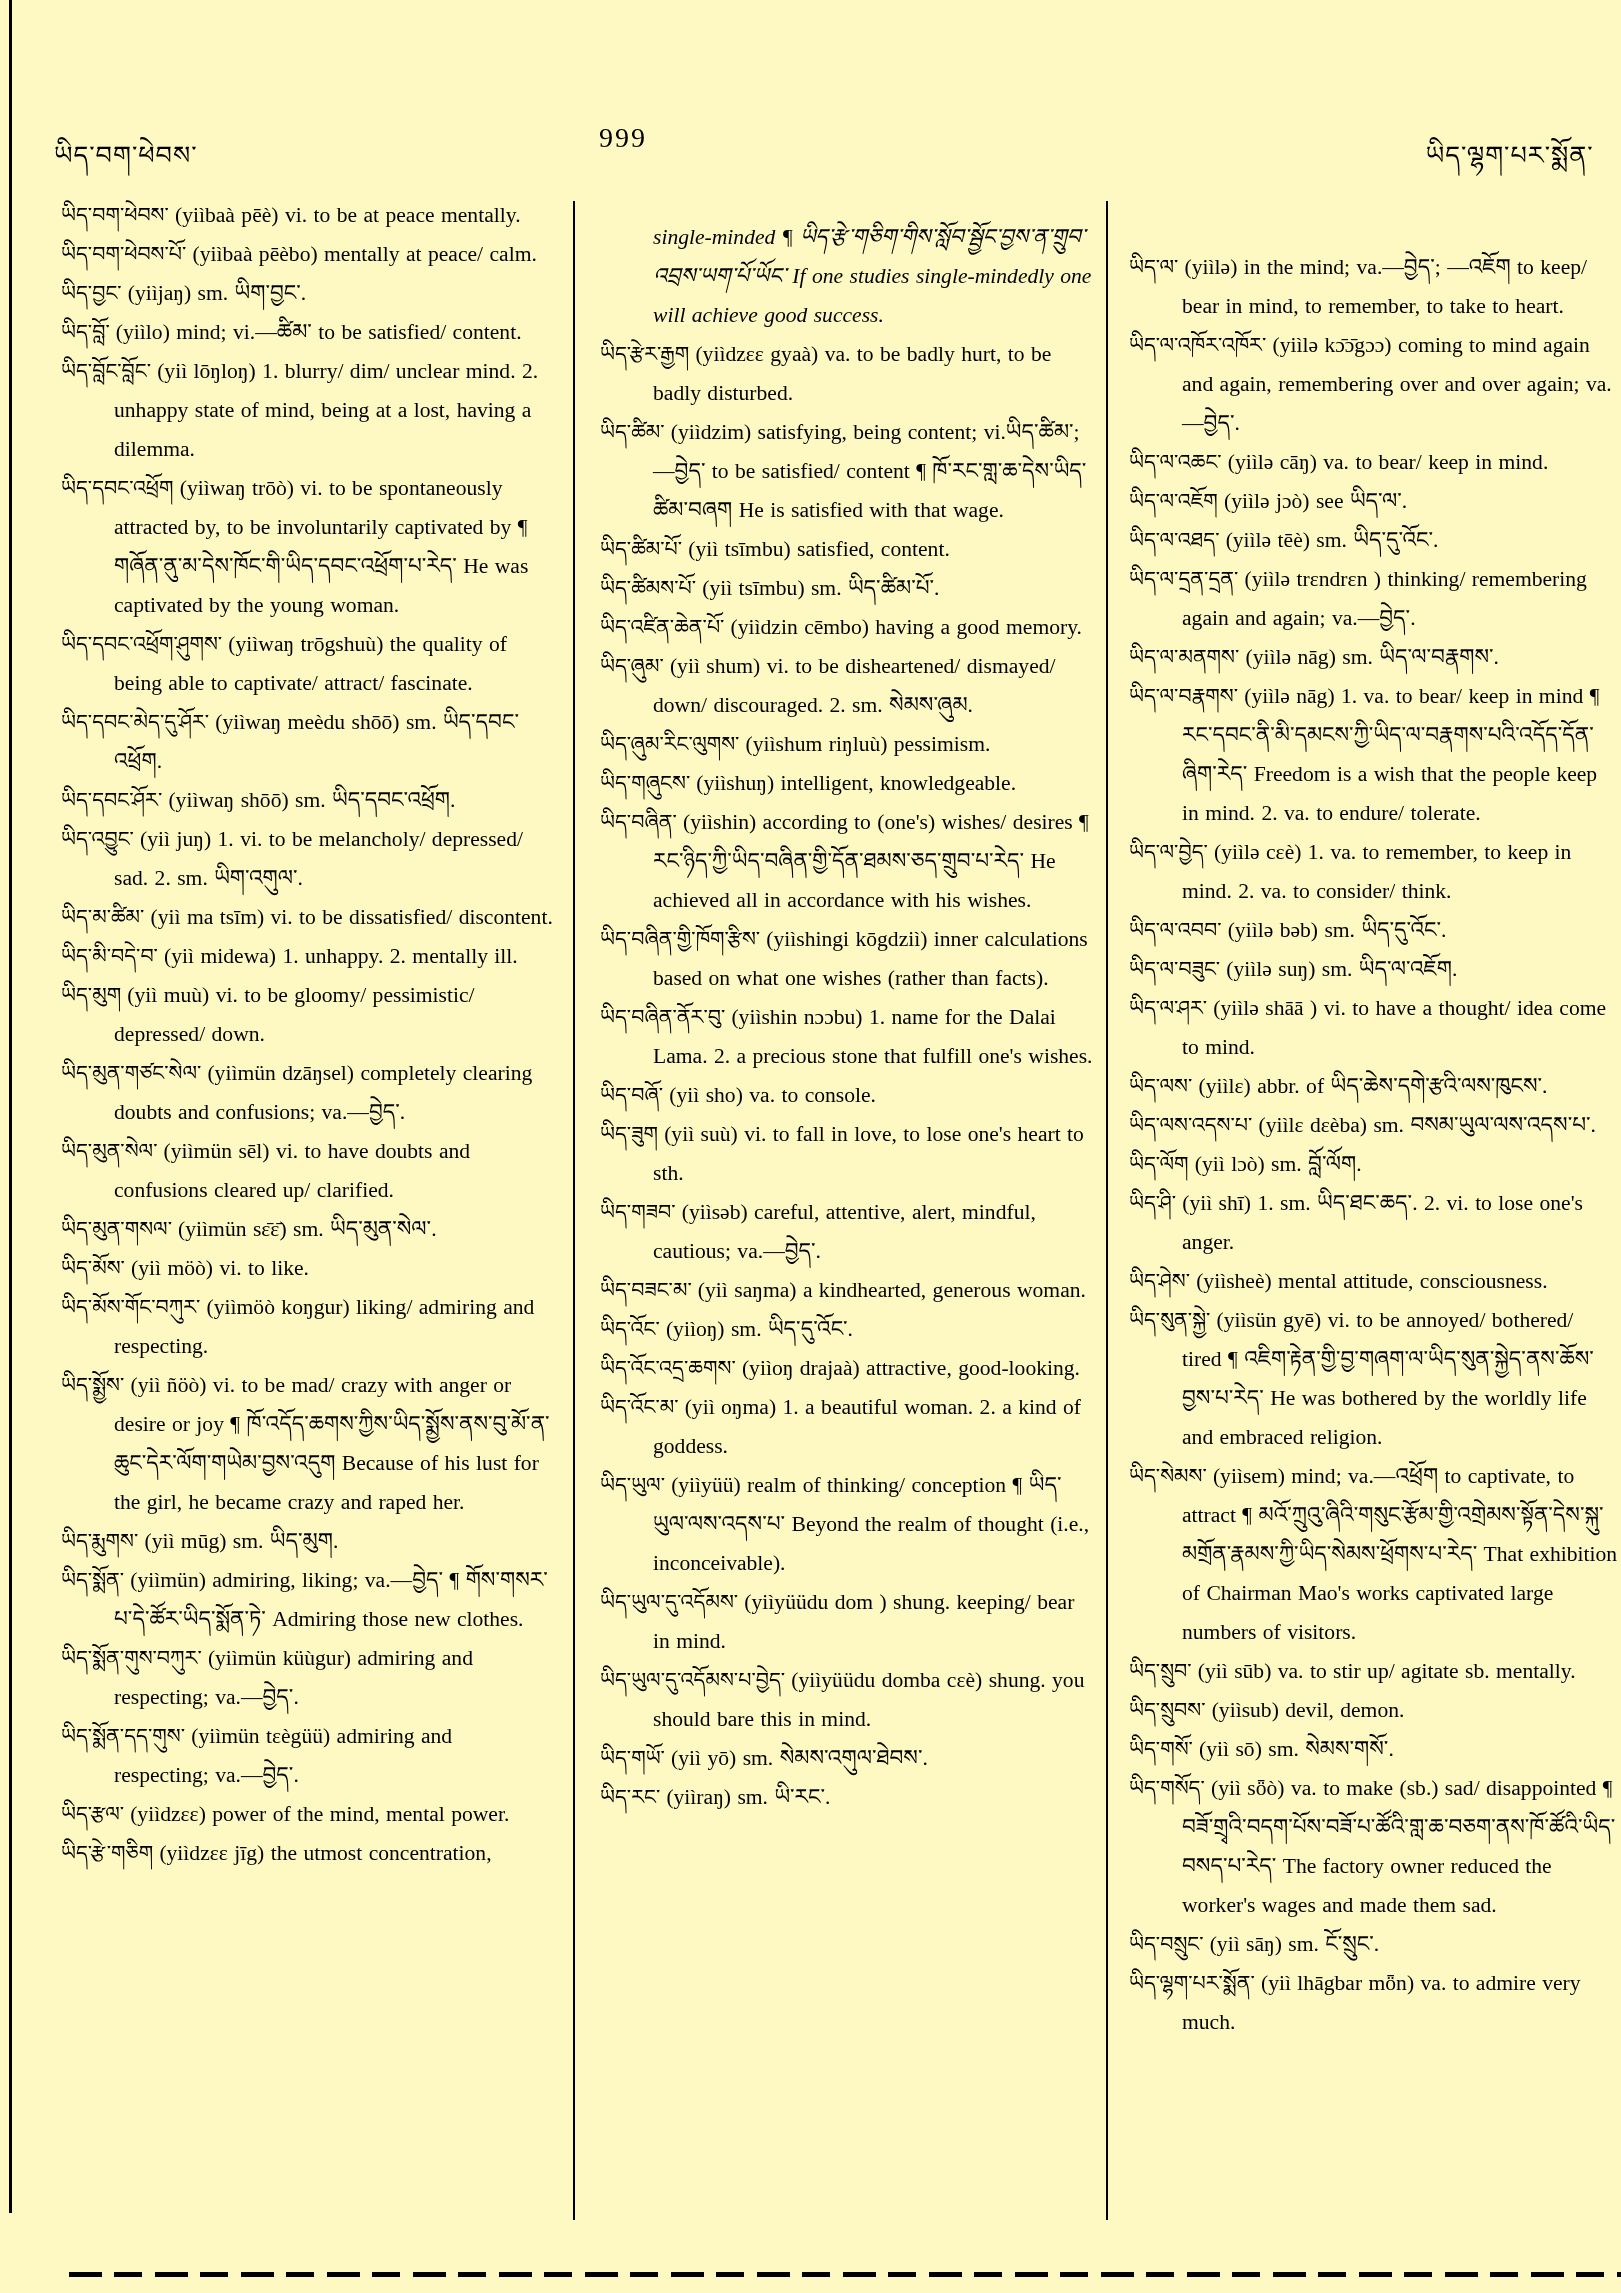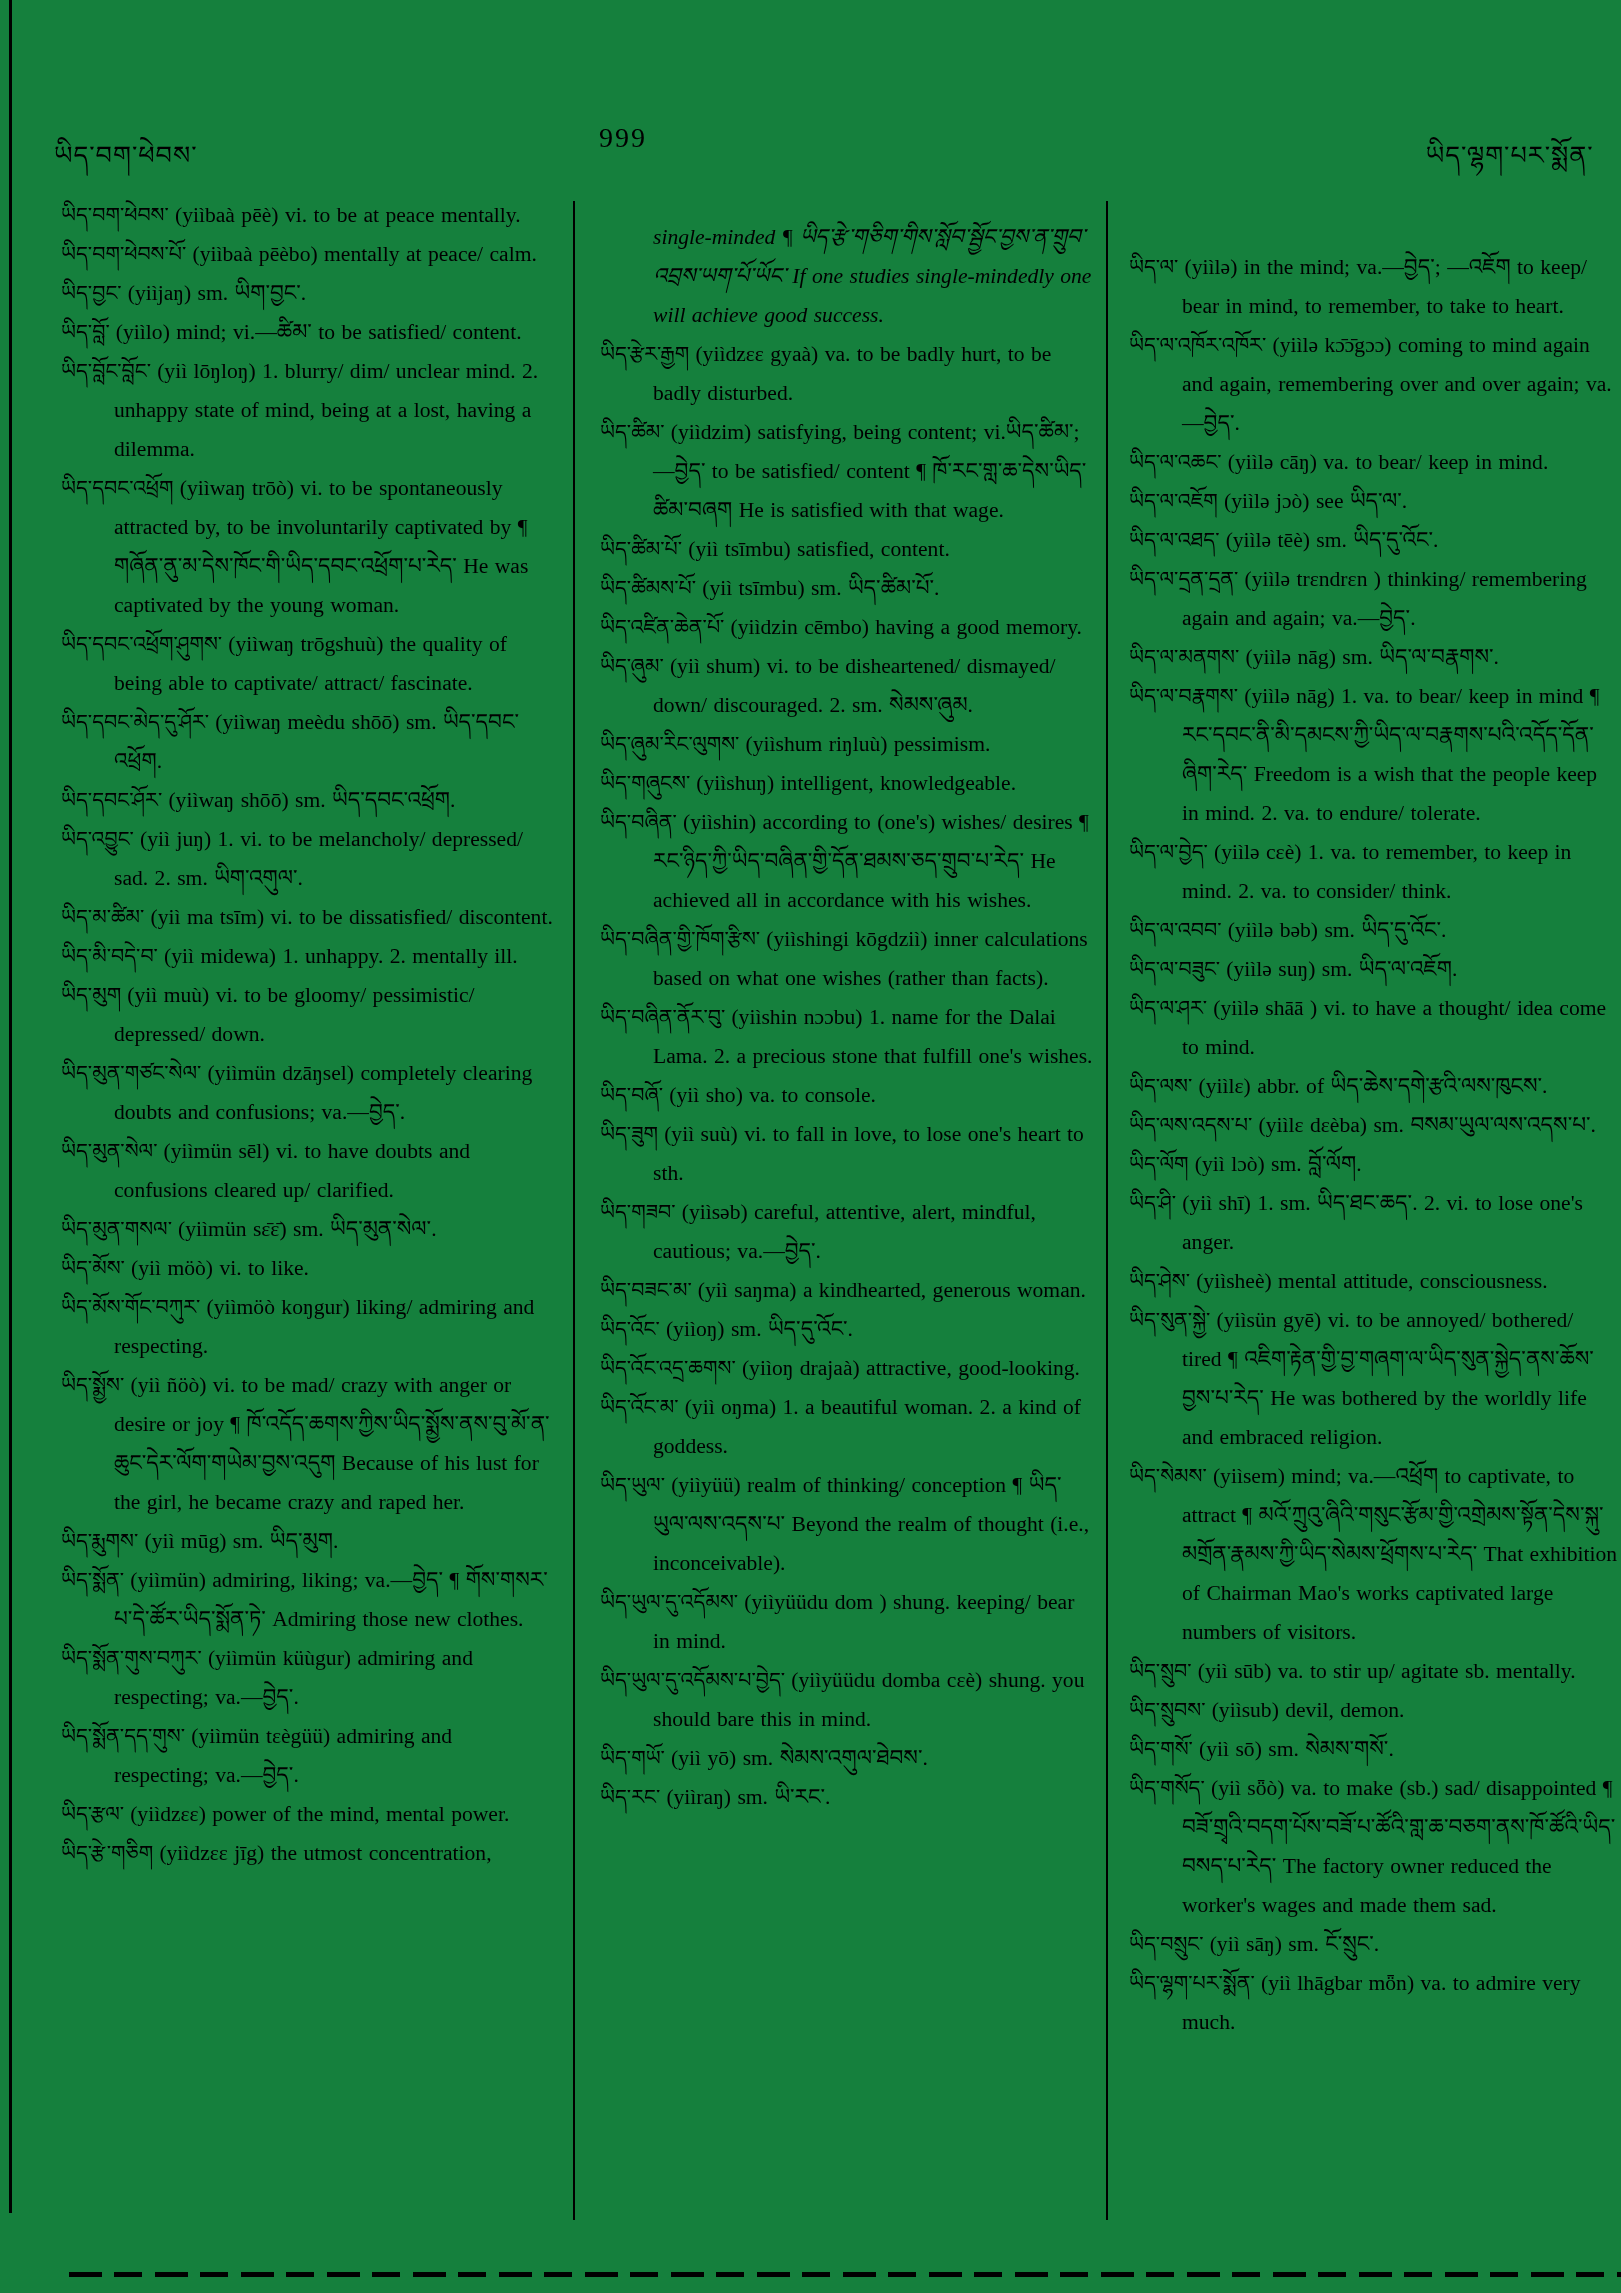--- a/index.html
+++ b/index.html
@@ -1,19 +1,19 @@
 <!DOCTYPE html>
 <html><head>
 <meta charset="utf-8">
 <style>
   html,body{margin:0;padding:0;background:#e8e8e4;}
   .page{
     position:relative;
     width:1621px;height:2294px;
-    background:#15803d;
+    background:#fef9c3;
     font-family:"Liberation Serif","DejaVu Serif",serif;
     color:#000;
     overflow:hidden;
   }
   .scan-edge{
     position:absolute;left:8.8px;top:0;width:2.9px;height:2213px;background:#000;
   }
   .scan-bottom{
     position:absolute;left:69px;top:2272px;width:1553px;height:4.9px;
     background:repeating-linear-gradient(90deg,#000 0 33px,transparent 33px 45px,#000 45px 73px,transparent 73px 86px);

